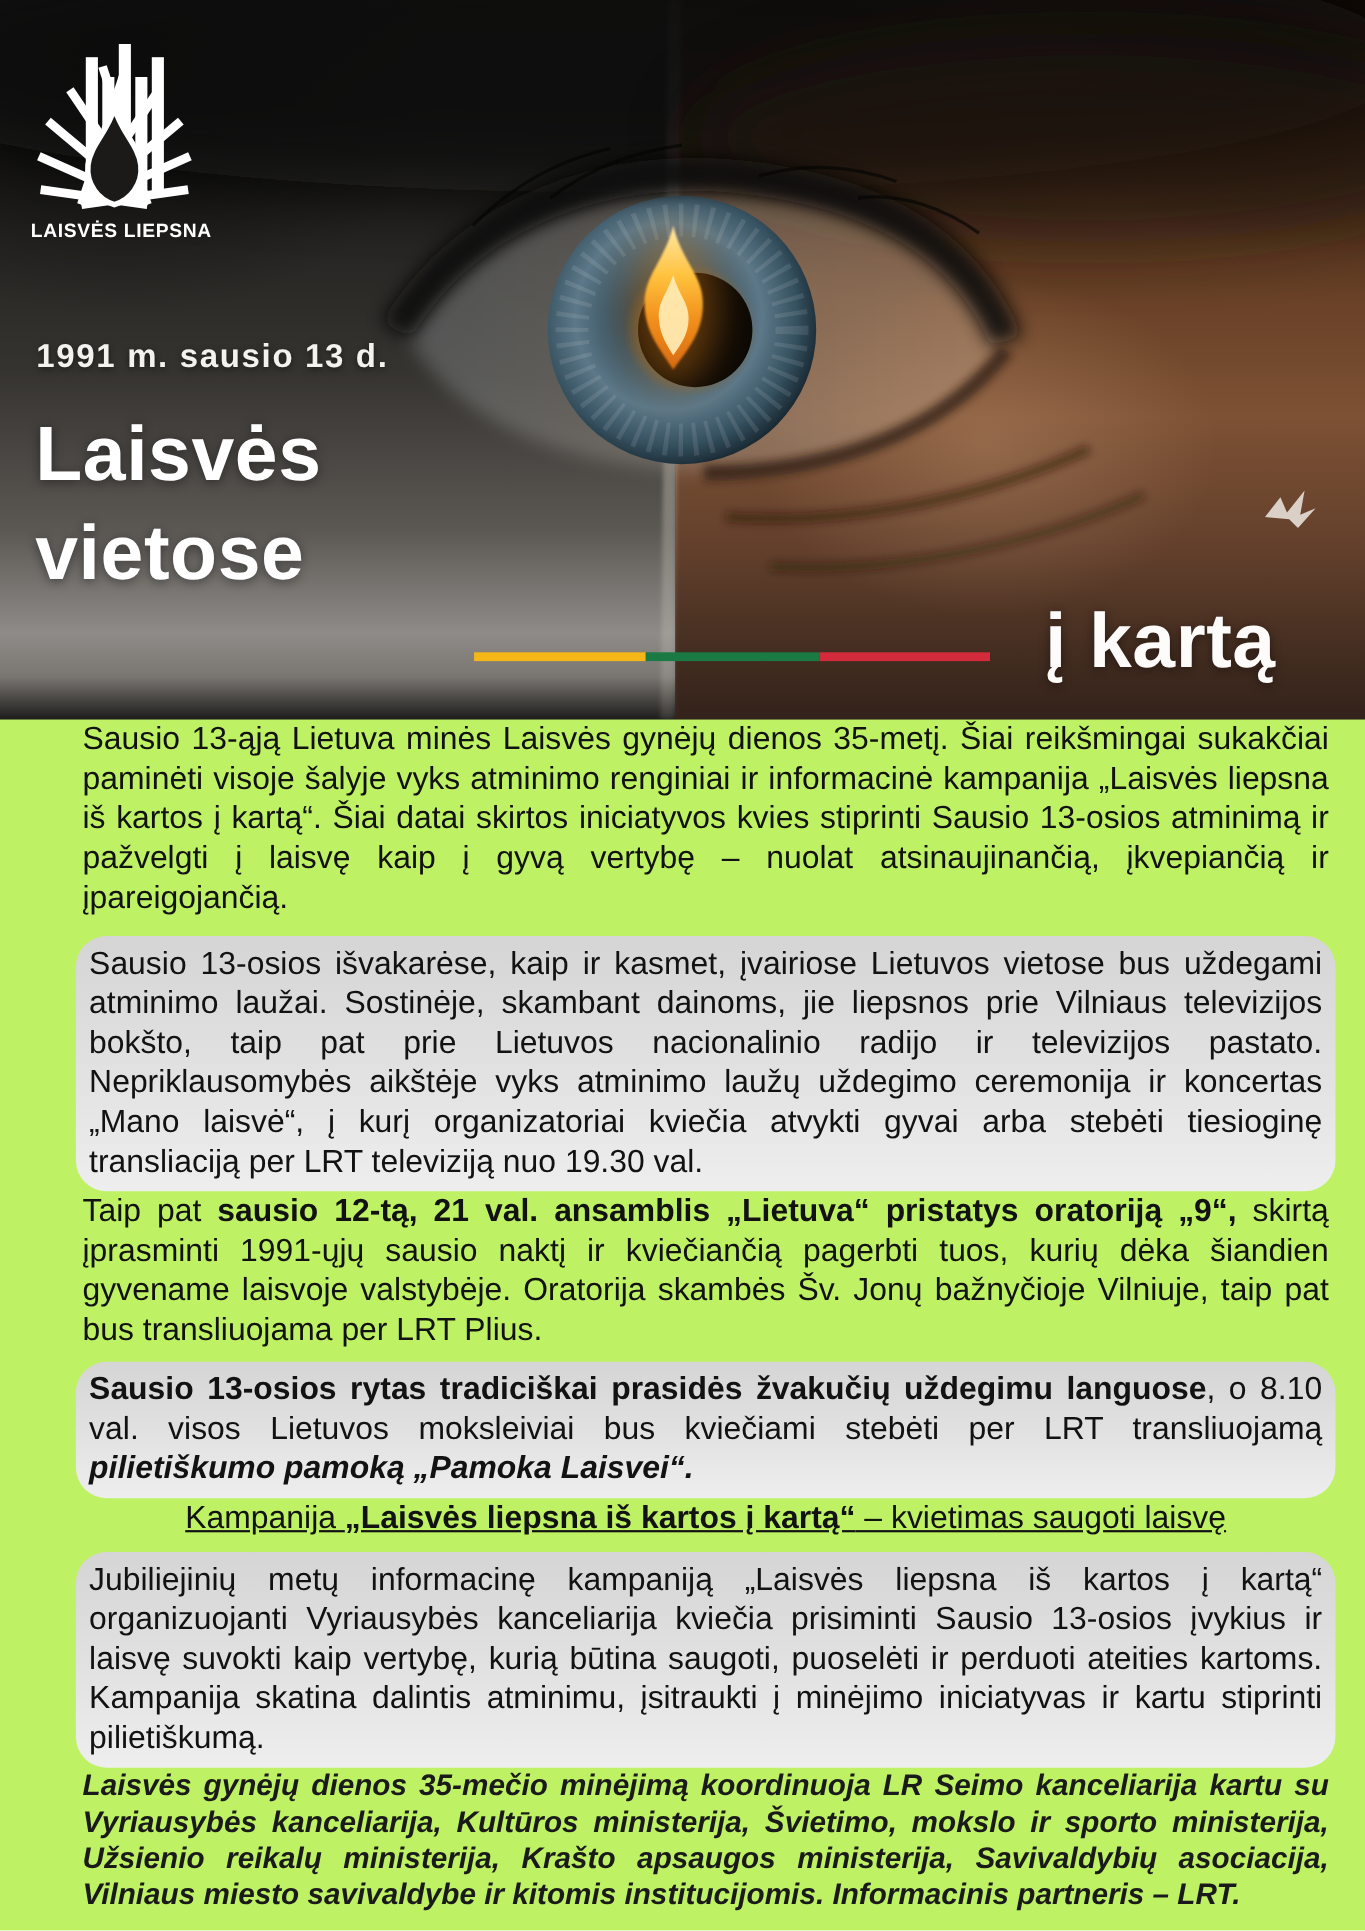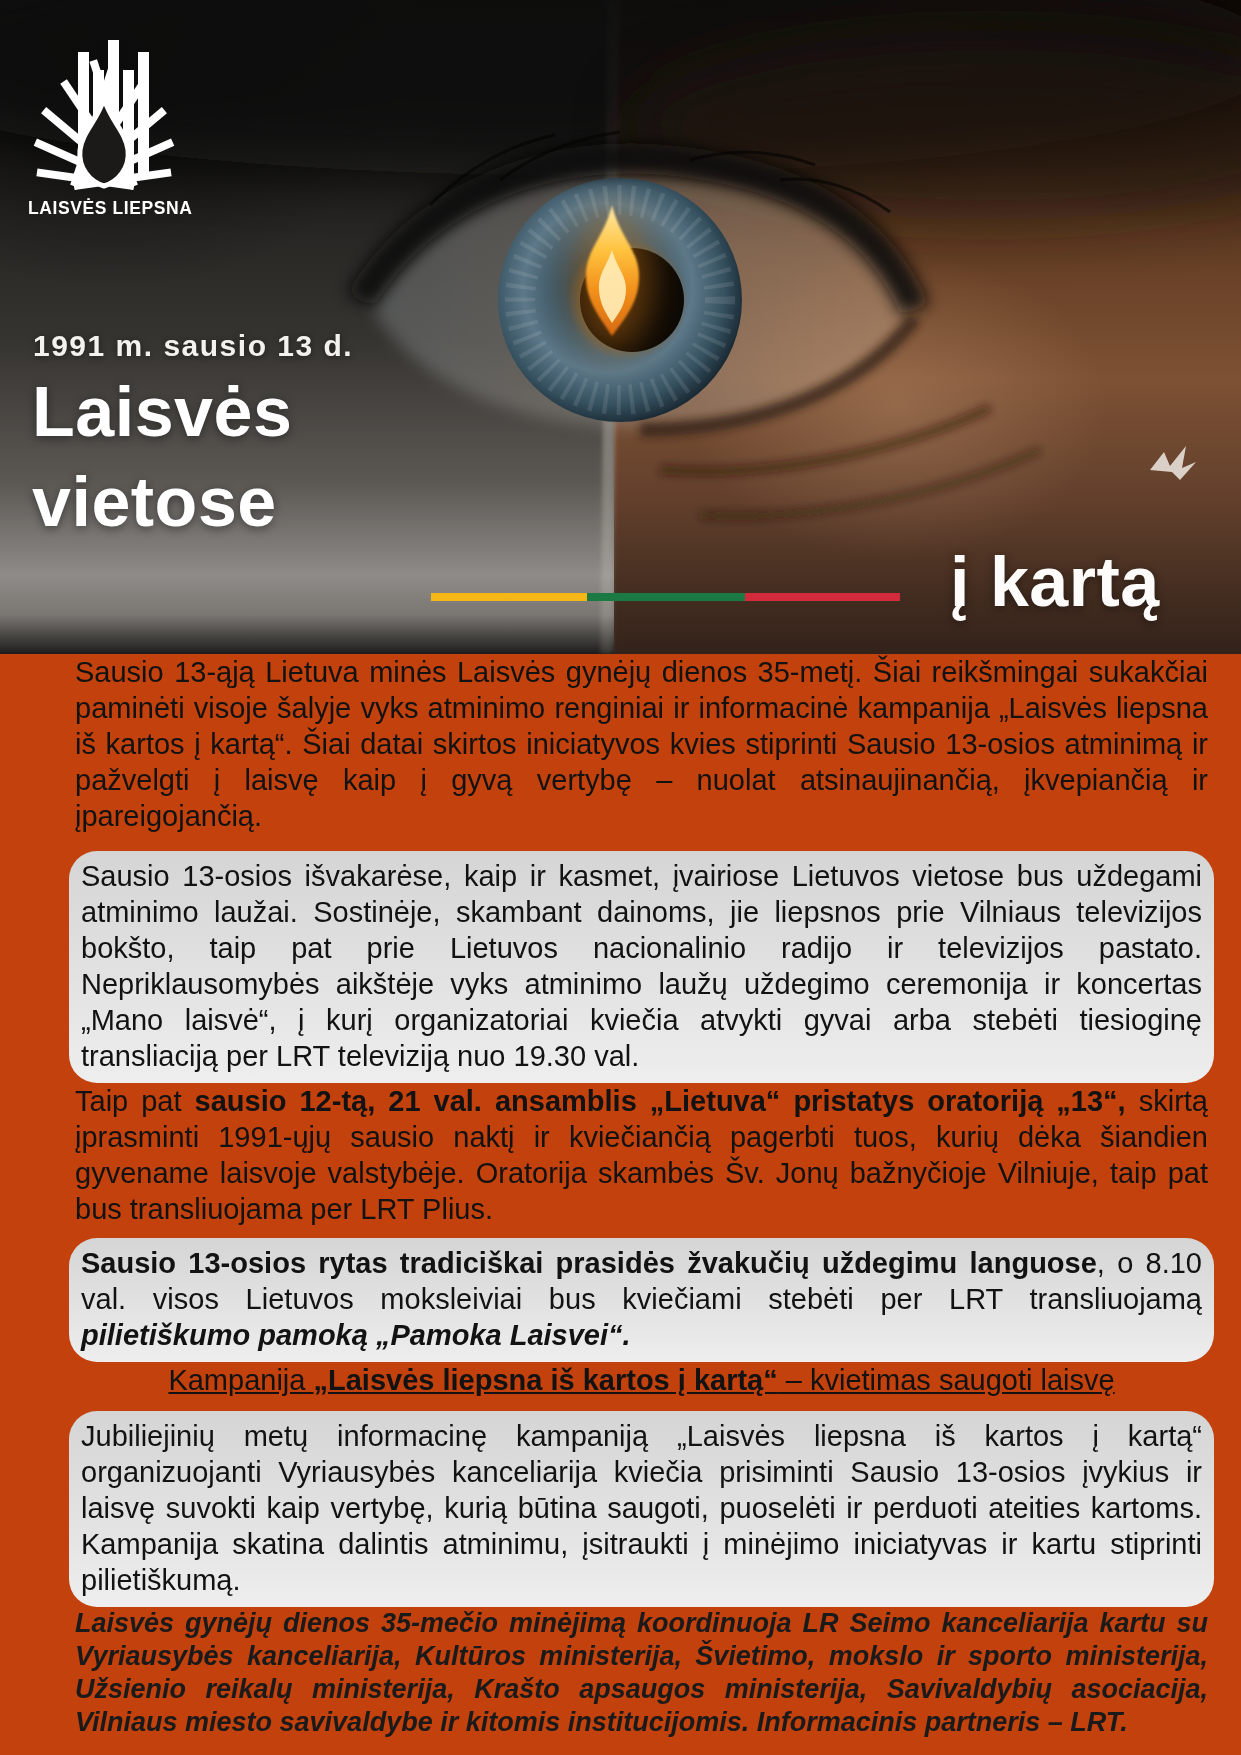--- a/index.html
+++ b/index.html
@@ -1,18 +1,18 @@
 <!DOCTYPE html>
 <html><head>
 <meta charset="utf-8">
 <style>
   html,body{margin:0;padding:0;background:#ffffff;}
   .page{
     position:relative;width:1241px;height:1755px;margin:0 auto;
-    background:#c2410c;overflow:hidden;
+    background:#bef264;overflow:hidden;
     font-family:"Liberation Sans",sans-serif;color:#141414;
   }
   
   .hero{position:relative;width:1241px;height:654px;overflow:hidden;background:#1a1817;}
   .hero-left{
     position:absolute;left:0;top:0;width:614px;height:654px;
     background:linear-gradient(180deg,#141312 0%,#21201e 28%,#363430 52%,#5c5955 74%,#8e8b88 88%,#7a7773 94%,#1d1c1a 100%);
   }
   .hero-left::after{
     content:"";position:absolute;inset:0;
@@ -34,21 +34,21 @@
   }
   .eye-svg{position:absolute;left:0;top:0;}
   
   .logo{position:absolute;left:28px;top:40px;width:152px;color:#ffffff;}
   .logo-text{
     margin-top:2px;font-size:17.5px;font-weight:700;letter-spacing:.6px;
     white-space:nowrap;color:#ffffff;
   }
   
   .hero-date{
-    position:absolute;left:33px;top:329px;
+    position:absolute;left:33px;top:308px;
     font-size:30px;font-weight:700;color:#f4f2ef;letter-spacing:1.5px;
     text-shadow:0 1px 6px rgba(0,0,0,.5);
   }
   .hero-title{
     position:absolute;left:32px;top:367px;
     font-size:70px;line-height:90px;font-weight:700;color:#ffffff;
     letter-spacing:.5px;text-shadow:0 2px 10px rgba(0,0,0,.45);
   }
   .hero-karta{
     position:absolute;left:950px;top:547px;
@@ -216,21 +216,21 @@
   </div>
 
   <div class="content">
 
     <p class="body-par mt-p1">Sausio 13-ąją Lietuva minės Laisvės gynėjų dienos 35-metį. Šiai reikšmingai sukakčiai paminėti visoje šalyje vyks atminimo renginiai ir informacinė kampanija „Laisvės liepsna iš kartos į kartą“. Šiai datai skirtos iniciatyvos kvies stiprinti Sausio 13-osios atminimą ir pažvelgti į laisvę kaip į gyvą vertybę – nuolat atsinaujinančią, įkvepiančią ir įpareigojančią.</p>
 
     <div class="gray-box mt-box1">
       <p class="body-par">Sausio 13-osios išvakarėse, kaip ir kasmet, įvairiose Lietuvos vietose bus uždegami atminimo laužai. Sostinėje, skambant dainoms, jie liepsnos prie Vilniaus televizijos bokšto, taip pat prie Lietuvos nacionalinio radijo ir televizijos pastato. Nepriklausomybės aikštėje vyks atminimo laužų uždegimo ceremonija ir koncertas „Mano laisvė“, į kurį organizatoriai kviečia atvykti gyvai arba stebėti tiesioginę transliaciją per LRT televiziją nuo 19.30 val.</p>
     </div>
 
-    <p class="body-par mt-p3"><span>Taip pat </span><span class="b">sausio 12-tą, 21 val. ansamblis „Lietuva“ pristatys oratoriją „13“,</span><span> skirtą įprasminti 1991-ųjų sausio naktį ir kviečiančią pagerbti tuos, kurių dėka šiandien gyvename laisvoje valstybėje. Oratorija skambės Šv. Jonų bažnyčioje Vilniuje, taip pat bus transliuojama per LRT Plius.</span></p>
+    <p class="body-par mt-p3"><span>Taip pat </span><span class="b">sausio 12-tą, 21 val. ansamblis „Lietuva“ pristatys oratoriją „9“,</span><span> skirtą įprasminti 1991-ųjų sausio naktį ir kviečiančią pagerbti tuos, kurių dėka šiandien gyvename laisvoje valstybėje. Oratorija skambės Šv. Jonų bažnyčioje Vilniuje, taip pat bus transliuojama per LRT Plius.</span></p>
 
     <div class="gray-box mt-box2">
       <p class="body-par"><span class="b">Sausio 13-osios rytas tradiciškai prasidės žvakučių uždegimu languose</span><span>, o 8.10 val. visos Lietuvos moksleiviai bus kviečiami stebėti per LRT transliuojamą </span><span class="bi">pilietiškumo pamoką „Pamoka Laisvei“.</span></p>
     </div>
 
     <p class="campaign-line mt-camp"><span>Kampanija </span><span class="b">„Laisvės liepsna iš kartos į kartą“</span><span> – kvietimas saugoti laisvę</span></p>
 
     <div class="gray-box mt-box3">
       <p class="body-par">Jubiliejinių metų informacinę kampaniją „Laisvės liepsna iš kartos į kartą“ organizuojanti Vyriausybės kanceliarija kviečia prisiminti Sausio 13-osios įvykius ir laisvę suvokti kaip vertybę, kurią būtina saugoti, puoselėti ir perduoti ateities kartoms. Kampanija skatina dalintis atminimu, įsitraukti į minėjimo iniciatyvas ir kartu stiprinti pilietiškumą.</p>
     </div>

